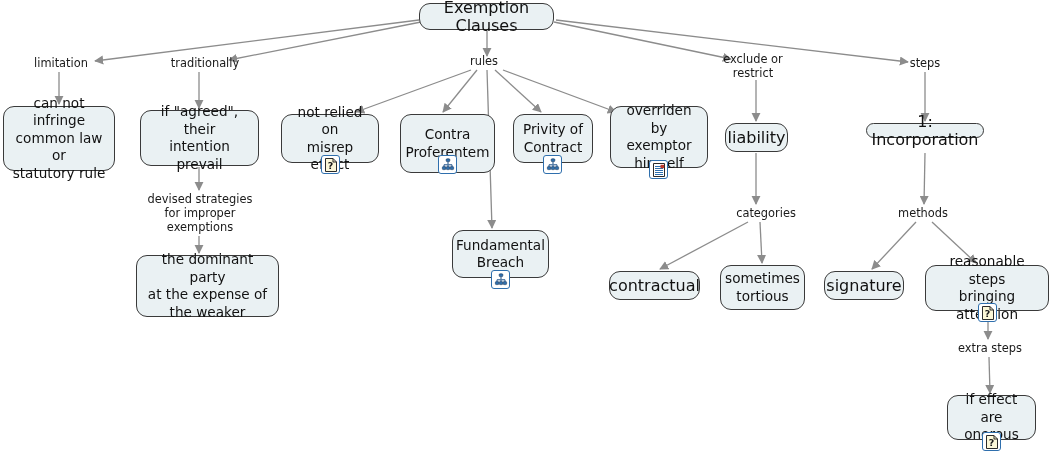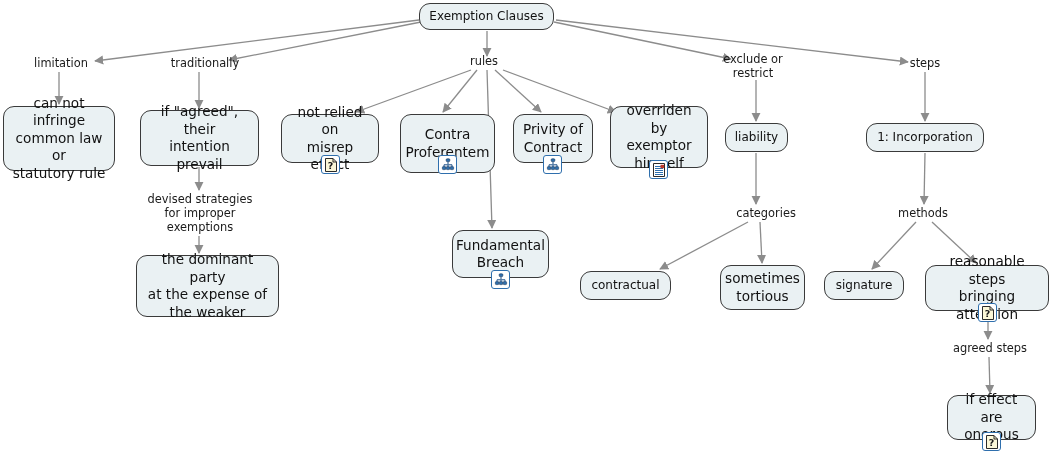--- a/index.html
+++ b/index.html
@@ -19,21 +19,21 @@
     border:1.4px solid #3a3a3a;
     border-radius:11px;
     display:flex;align-items:center;justify-content:center;
     text-align:center;
     font-size:13.6px;
     line-height:17.5px;
     color:#111;
     padding:3px 8px;
     white-space:pre-line;
   }
-  .node.small{font-size:12px;}
+  .node.small{font-size:16px;}
 
   
   .linklabel{
     position:absolute;
     text-align:center;
     font-size:11.4px;
     line-height:14px;
     color:#1a1a1a;
     white-space:pre-line;
     background:transparent;
@@ -105,43 +105,43 @@
       <div class="node" style="left: 400px; top: 114px; width: 95px; height: 59px;">Contra
 Proferentem</div>
       <div class="node" style="left: 513px; top: 114px; width: 80px; height: 49px;">Privity of
 Contract</div>
       <div class="node" style="left: 610px; top: 106px; width: 98px; height: 62px;">overriden
 by exemptor
 himself</div>
       <div class="node" style="left: 452px; top: 230px; width: 97px; height: 48px;">Fundamental
 Breach</div>
       <div class="node small" style="left: 725px; top: 123px; width: 63px; height: 29px; border-radius: 11px;">liability</div>
-      <div class="node small" style="left: 580px; top: 271px; width: 91px; height: 29px;">contractual</div>
+      <div class="node small" style="left: 609px; top: 271px; width: 91px; height: 29px;">contractual</div>
       <div class="node" style="left: 720px; top: 265px; width: 85px; height: 45px;">sometimes
 tortious</div>
-      <div class="node small" style="left: 866px; top: 123px; width: 118px; height: 29px;">1: Incorporation</div>
+      <div class="node small" style="left: 866px; top: 123px; width: 118px; height: 15px;">1: Incorporation</div>
       <div class="node small" style="left: 824px; top: 271px; width: 80px; height: 29px;">signature</div>
       <div class="node" style="left: 925px; top: 265px; width: 124px; height: 46px;">reasonable steps
 bringing attention</div>
       <div class="node" style="left: 947px; top: 395px; width: 89px; height: 45px;">if effect
 are onerous</div>
     </div>
   <div id="label-layer">
       <div class="linklabel" style="left: 21px; top: 56px; width: 80px;">limitation</div>
       <div class="linklabel" style="left: 160px; top: 56px; width: 90px;">traditionally</div>
       <div class="linklabel" style="left: 459px; top: 54px; width: 50px;">rules</div>
       <div class="linklabel" style="left: 714px; top: 52px; width: 78px;">exclude or
 restrict</div>
       <div class="linklabel" style="left: 900px; top: 56px; width: 50px;">steps</div>
       <div class="linklabel" style="left: 145px; top: 192px; width: 110px;">devised strategies
 for improper
 exemptions</div>
       <div class="linklabel" style="left: 722px; top: 206px; width: 72px; margin-left: 8px;">categories</div>
       <div class="linklabel" style="left: 891px; top: 206px; width: 64px;">methods</div>
-      <div class="linklabel" style="left: 950px; top: 341px; width: 80px;">agreed steps</div>
+      <div class="linklabel" style="left: 950px; top: 341px; width: 80px;">extra steps</div>
     </div>
   <div id="badge-layer">
       <div class="badge" style="left: 321px; top: 155px; border-color: rgb(47, 111, 173);">
         <svg width="14" height="14" viewBox="0 0 14 14">
           <path d="M1.5 0.5 H9 L12.5 4 V13.5 H1.5 Z" fill="#fbf7d8" stroke="#2b2b2b" stroke-width="1"></path>
           <path d="M9 0.5 V4 H12.5" fill="none" stroke="#2b2b2b" stroke-width="1"></path>
           <text x="6.6" y="11" text-anchor="middle" font-size="9.5" font-family="&quot;DejaVu Sans&quot;, sans-serif" font-weight="bold" fill="#1a1a1a">?</text>
         </svg>
       </div>
       <div class="badge" style="left: 438px; top: 155px; border-color: rgb(47, 111, 173);">

